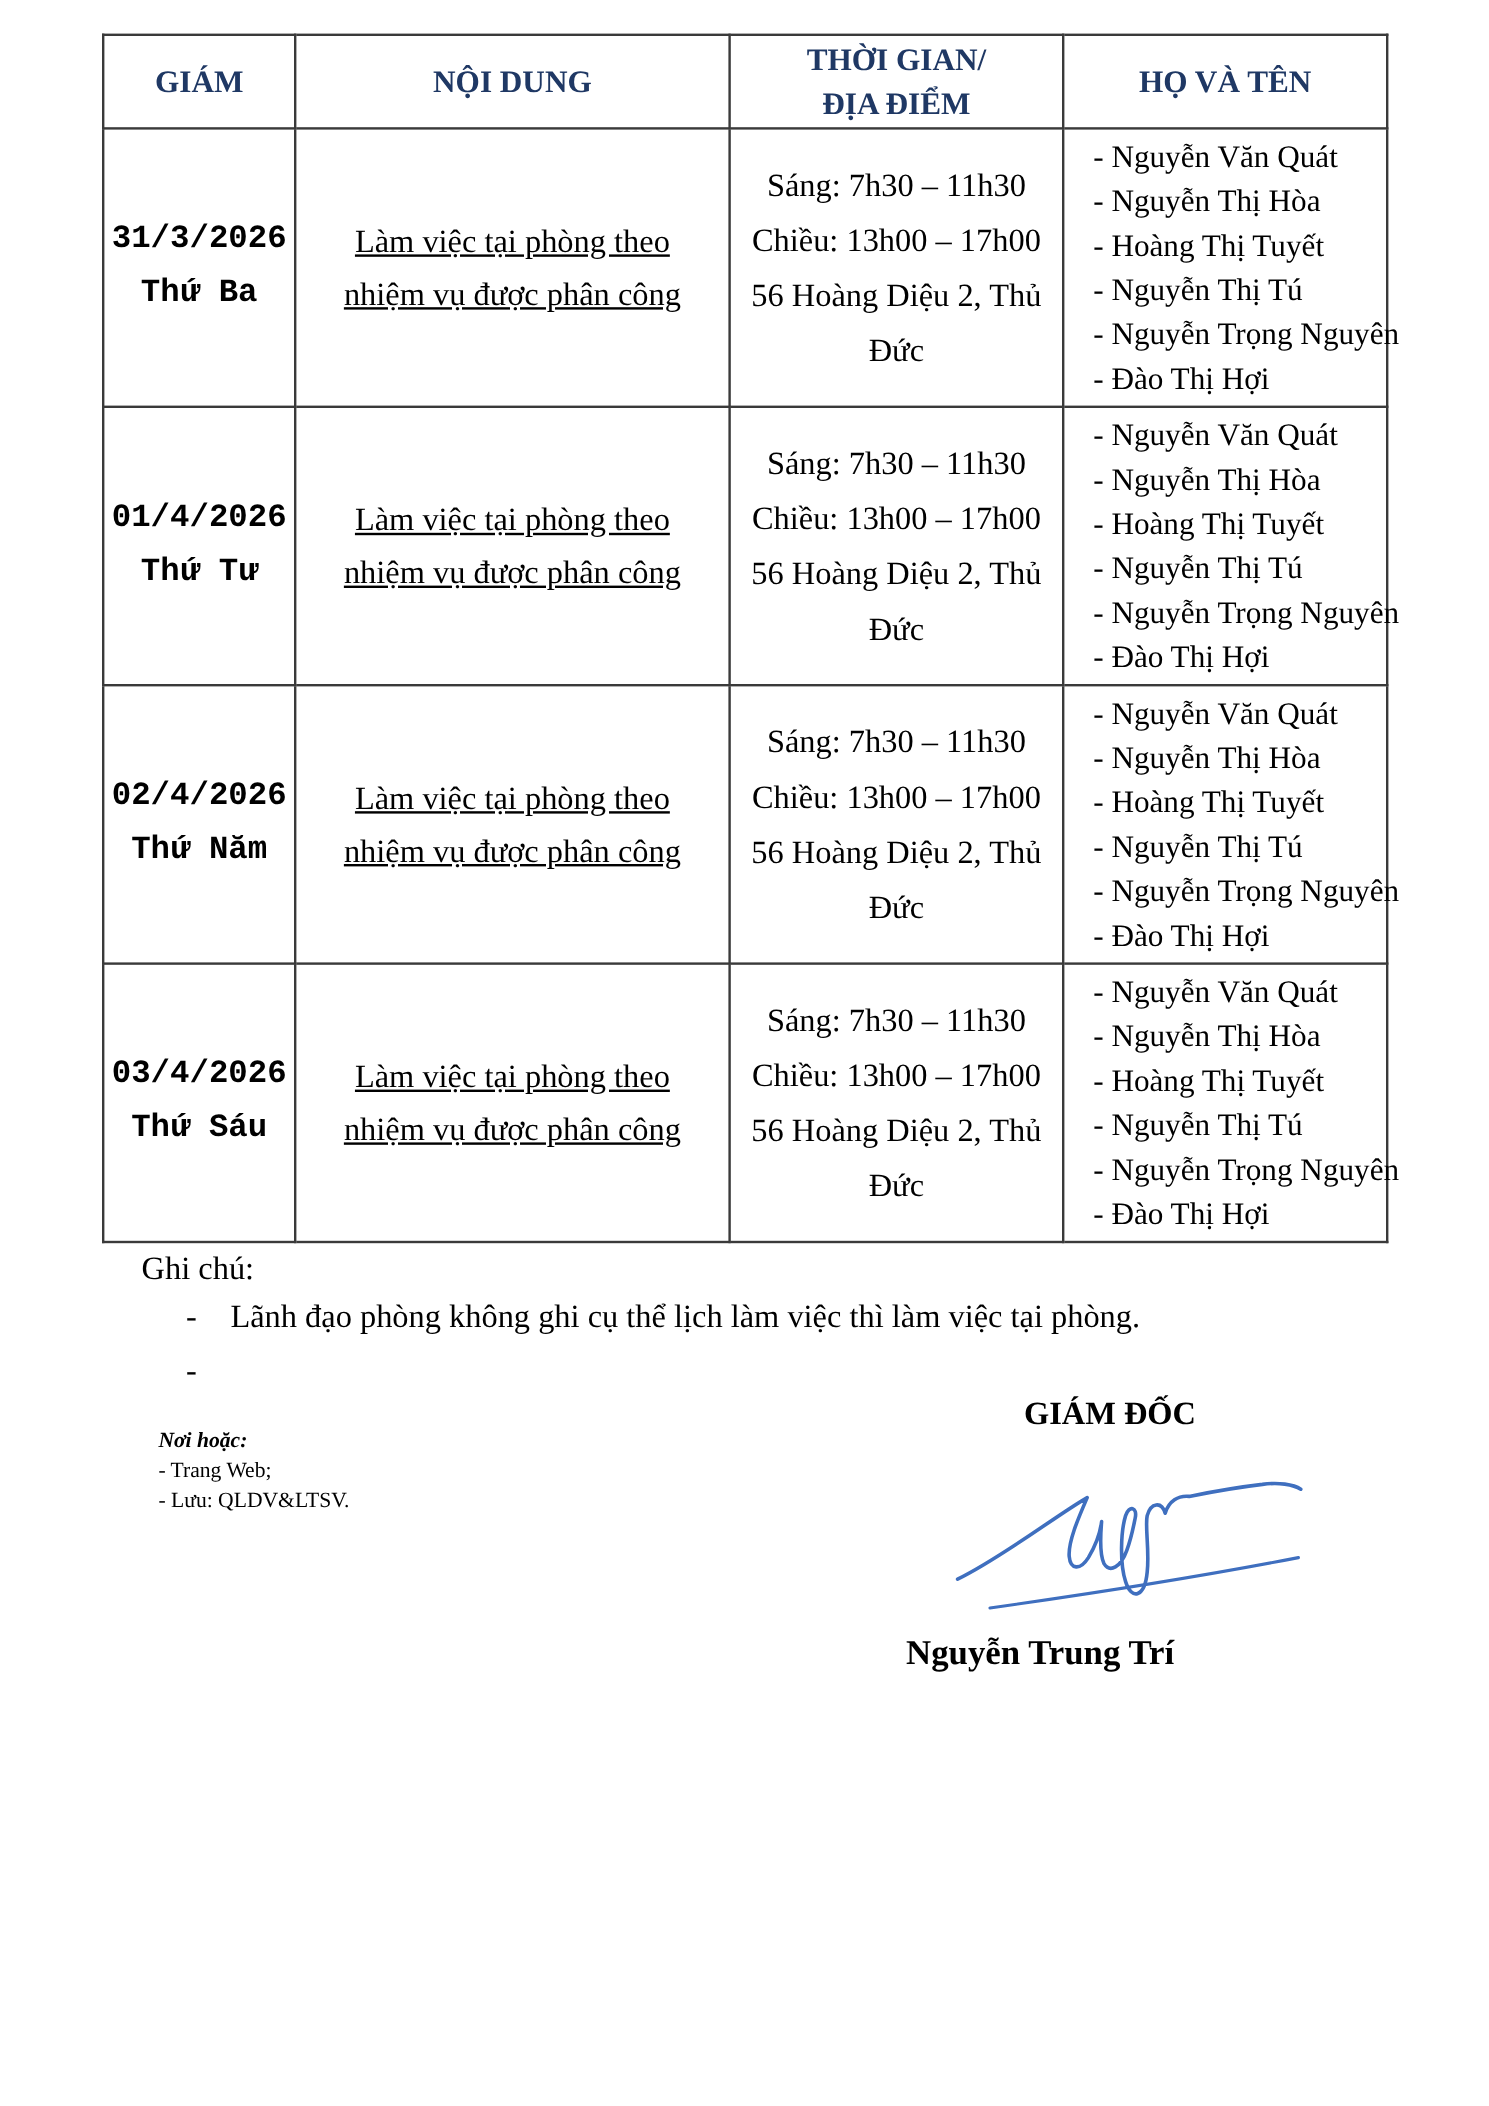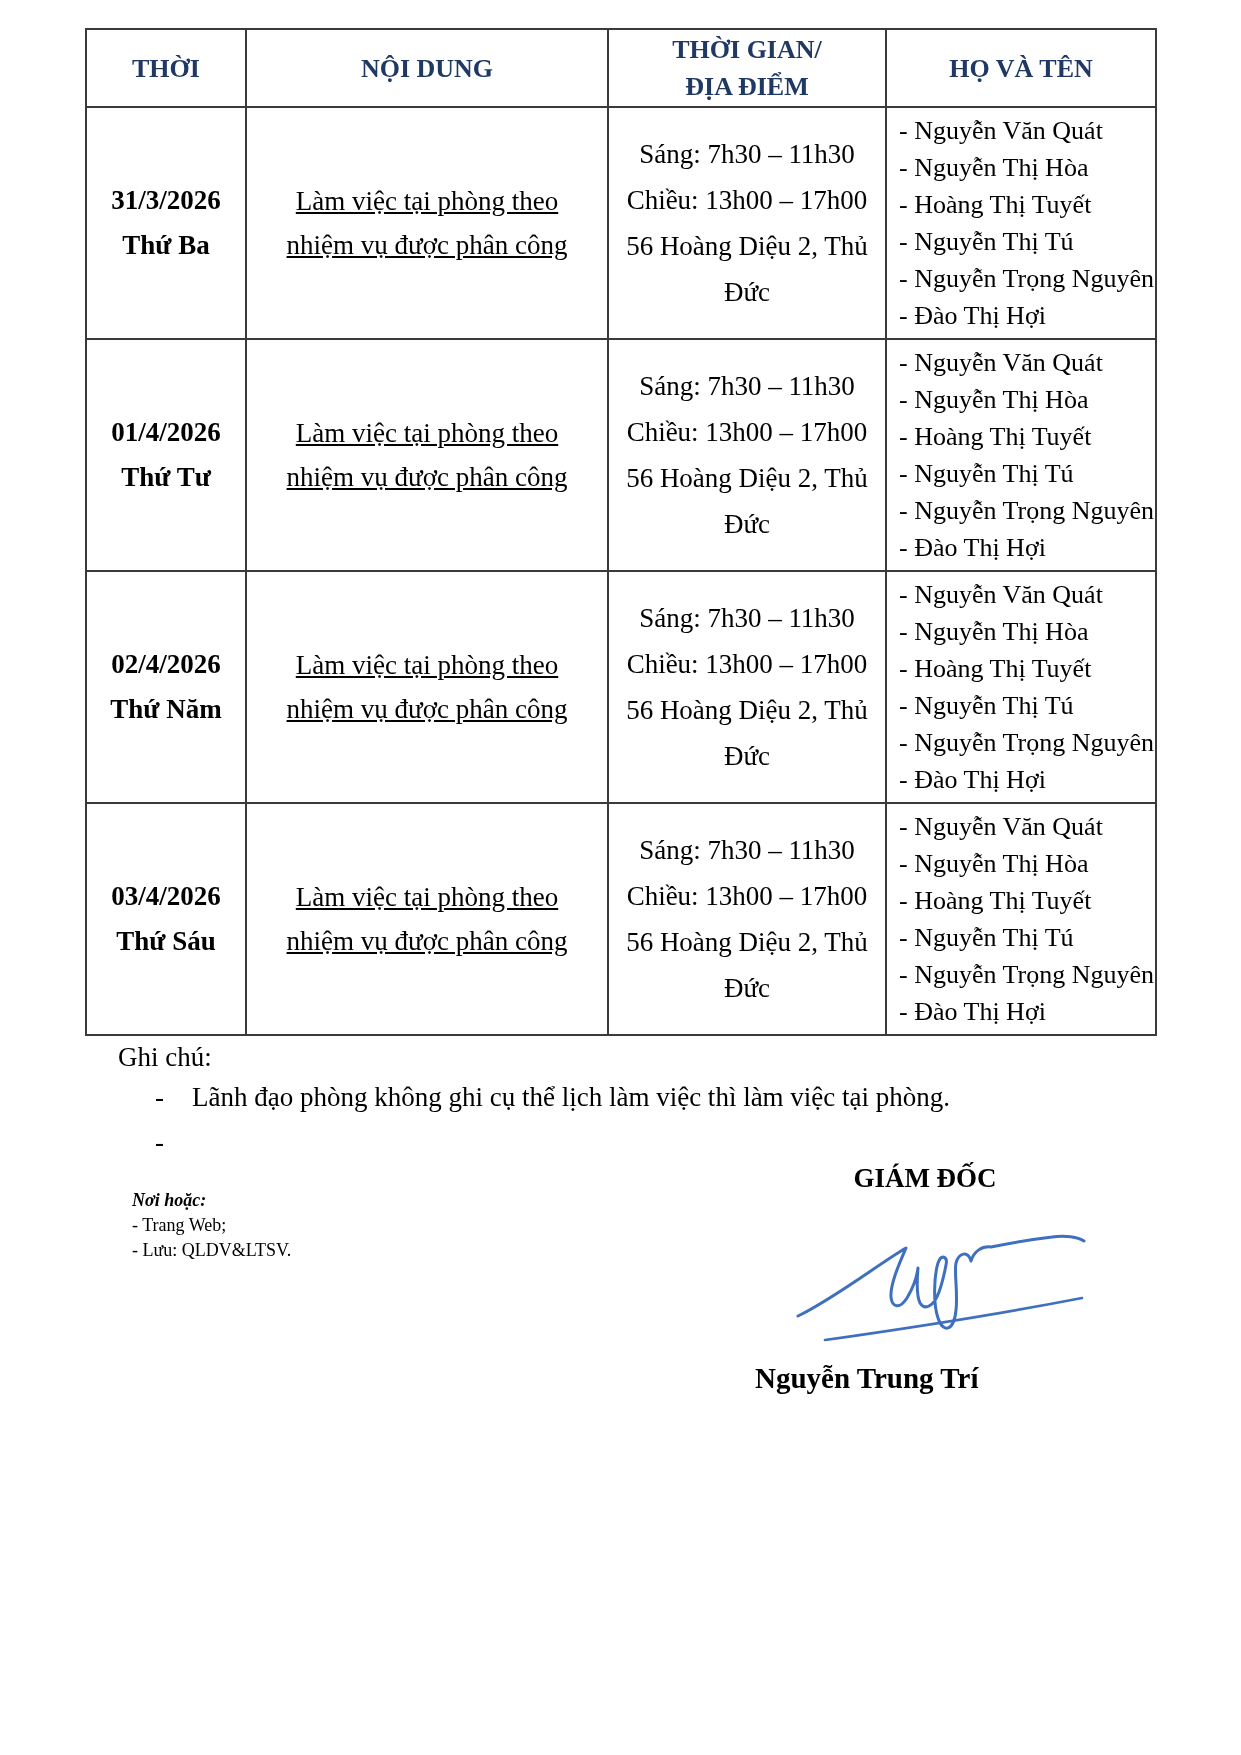--- a/index.html
+++ b/index.html
@@ -34,41 +34,42 @@
     line-height: 37px;
     white-space: pre-line;
   }
   tr.data-row { height: 232px; }
   td.c-date {
     font-weight: bold;
     font-size: 27px;
     text-align: center;
     white-space: pre-line;
     line-height: 45px;
+    font-family: Liberation Mono, monospace;
   }
   td.c-content {
     font-size: 27px;
     text-align: center;
     white-space: pre-line;
     line-height: 44px;
     text-decoration: underline;
   }
   td.c-time {
     font-size: 27px;
     text-align: center;
     white-space: pre-line;
     line-height: 46px;
     padding: 0 2px;
   }
   td.c-names {
     font-size: 26px;
     text-align: left;
     white-space: pre;
     line-height: 37px;
-    padding-left: 12px;
+    padding-left: 24px;
     border-radius: 32px;
   }
 
   
   .ghi-chu {
     position: absolute; left: 118px; top: 1042px;
     font-size: 27px; font-weight: normal; text-align: right;
   }
   .note-list {
     position: absolute; left: 155px; top: 1082px;
@@ -105,21 +106,21 @@
 
   <table class="schedule">
     <colgroup>
       <col style="width:160px">
         <col style="width:362px">
         <col style="width:278px">
         <col style="width:270px">
     </colgroup>
     <thead>
       <tr>
-        <th>THỜI</th>
+        <th>GIÁM</th>
         <th>NỘI DUNG</th>
         <th>THỜI GIAN/
 ĐỊA ĐIỂM</th>
         <th>HỌ VÀ TÊN</th>
       </tr>
     </thead>
     <tbody>
       <tr class="data-row">
         <td class="c-date">31/3/2026
 Thứ Ba</td>

